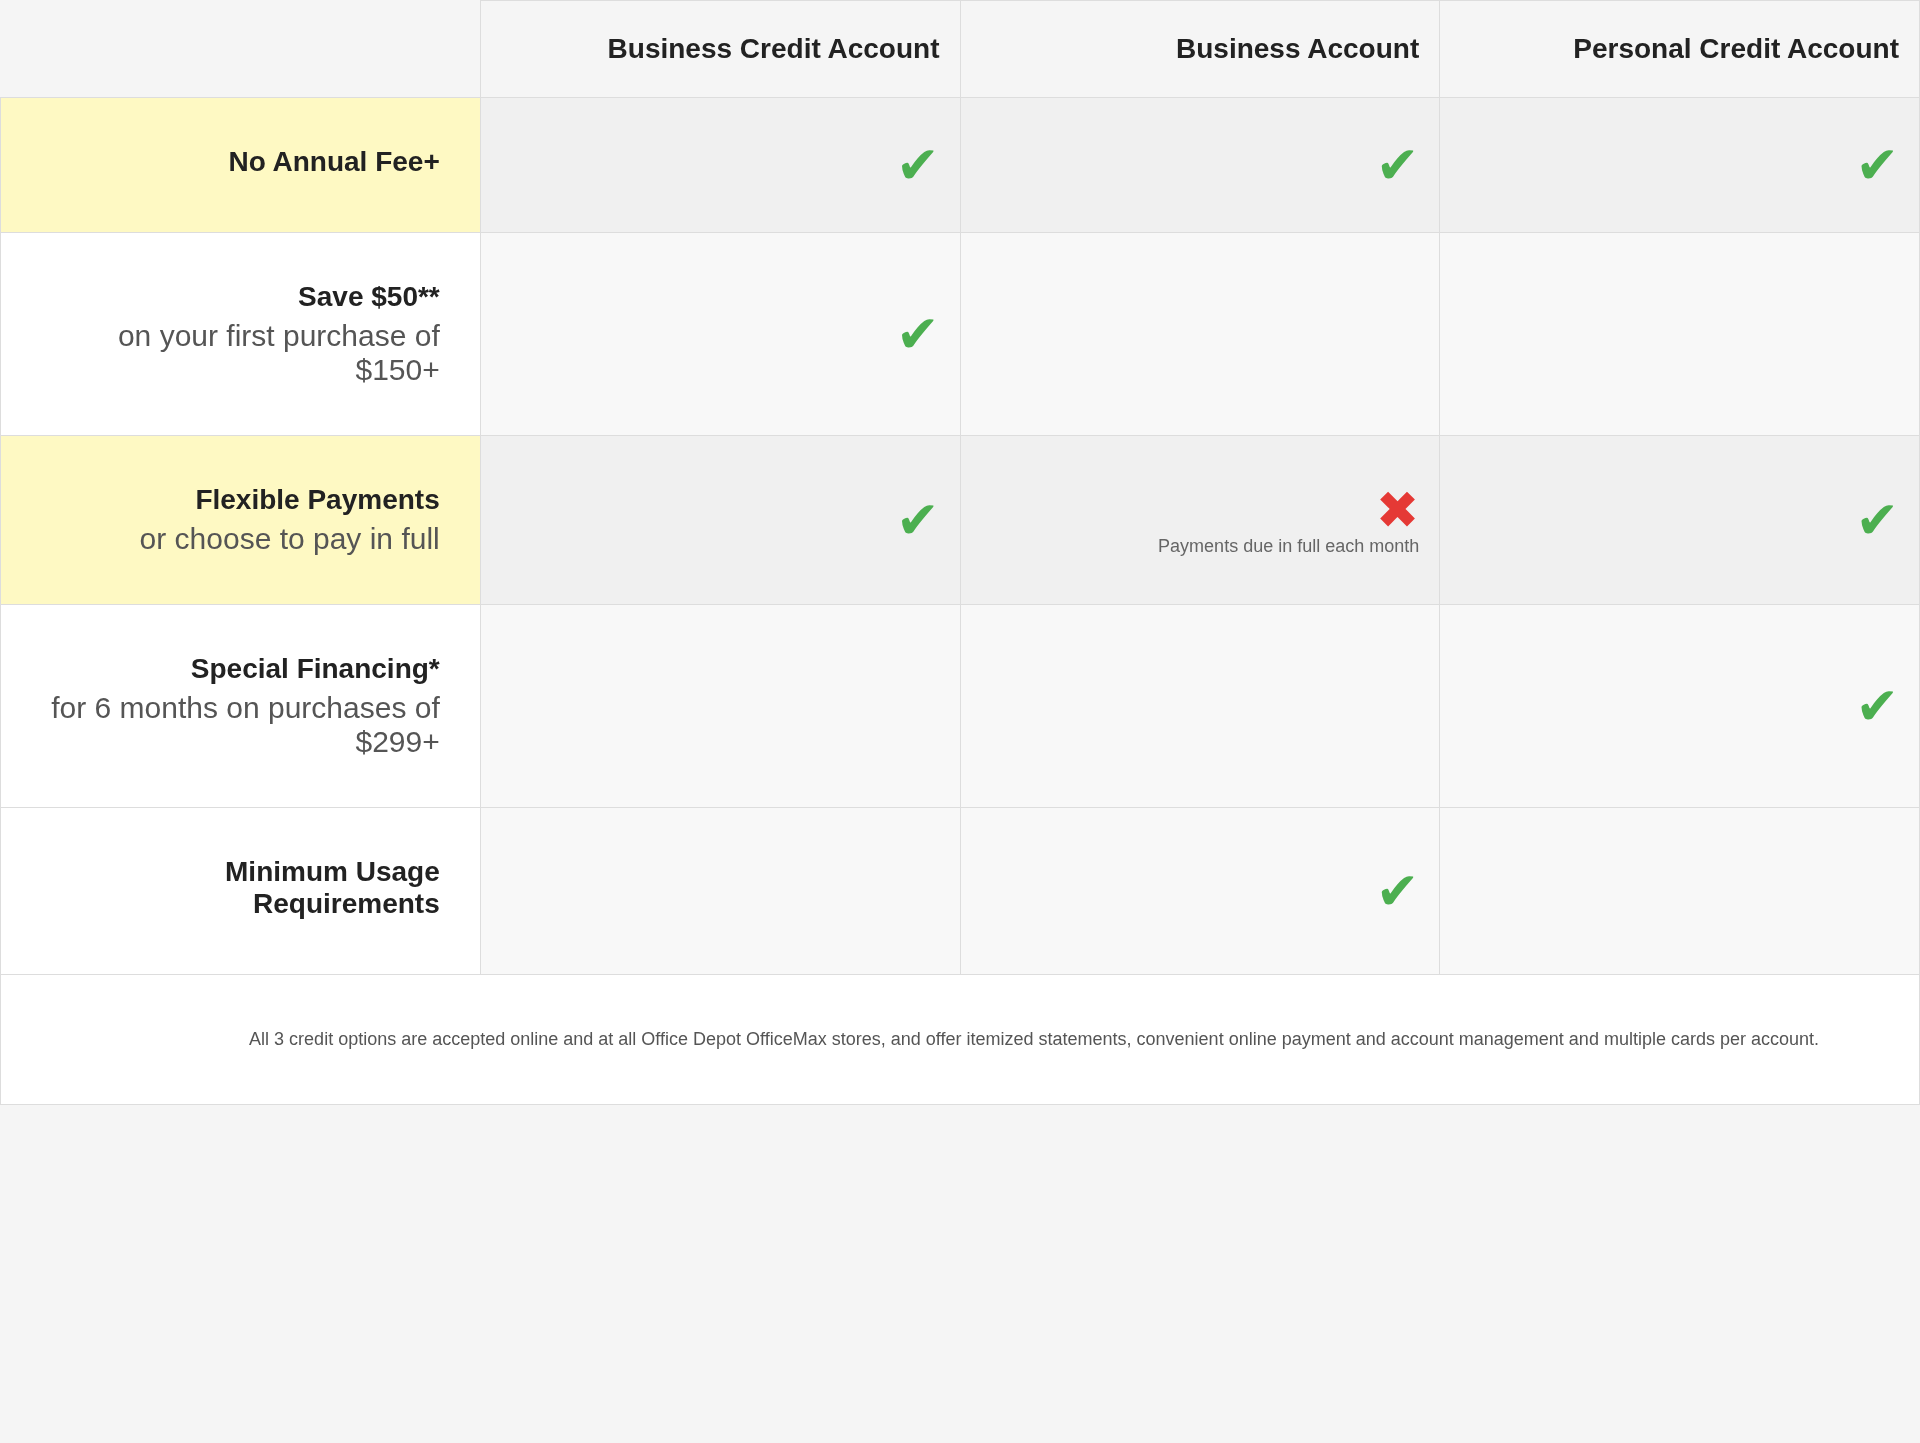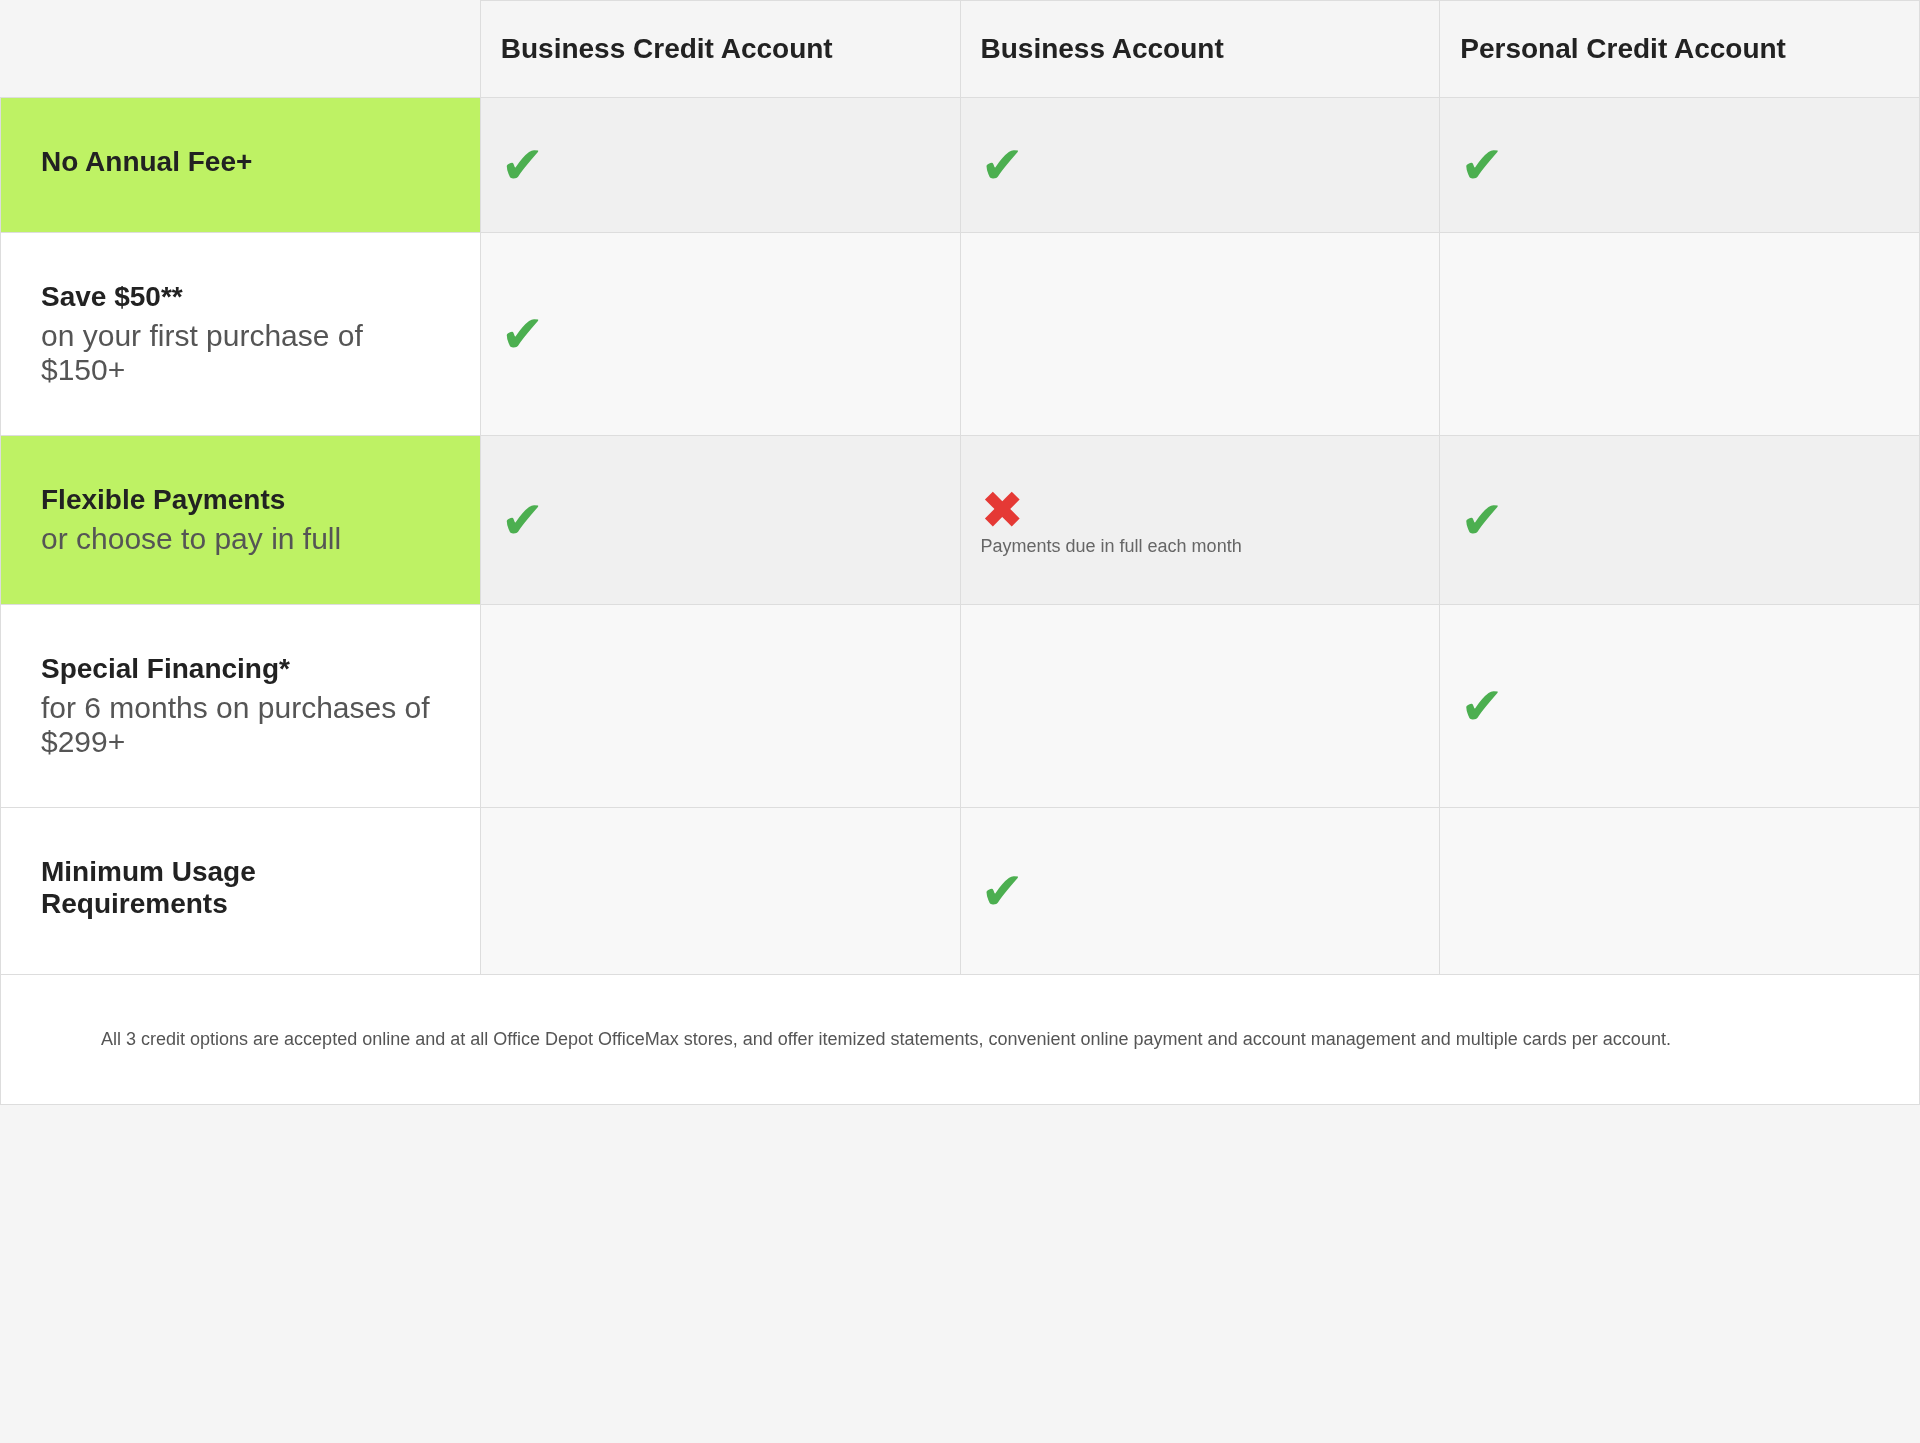--- a/index.html
+++ b/index.html
@@ -13,21 +13,21 @@
 
     .comparison-table {
       width: 100%;
       border-collapse: collapse;
     }
 
     .comparison-table th,
     .comparison-table td {
       border: 1px solid #ddd;
       vertical-align: middle;
-      text-align: left;
+      text-align: right;
     }
 
     
     .header-row th {
       background: #f5f5f5;
       padding: 32px 20px;
       font-size: 28px;
       font-weight: 700;
       color: #222;
       width: 25%;
@@ -89,21 +89,21 @@
       padding: 50px 100px;
       font-size: 18px;
       color: #555;
       line-height: 1.6;
       background: #fff;
       border-top: 1px solid #ddd;
     }
 
     
     .row-even .check-cell { background: #f0f0f0; }
-    .row-even .feature-label { background: #bef264; }
+    .row-even .feature-label { background: #fef9c3; }
     .row-odd .check-cell { background: #f8f8f8; }
     .row-odd .feature-label { background: #fff; }
   </style>
 </head>
 <body>
 
 <table class="comparison-table">
   <thead>
     <tr class="header-row">
       <th></th>

